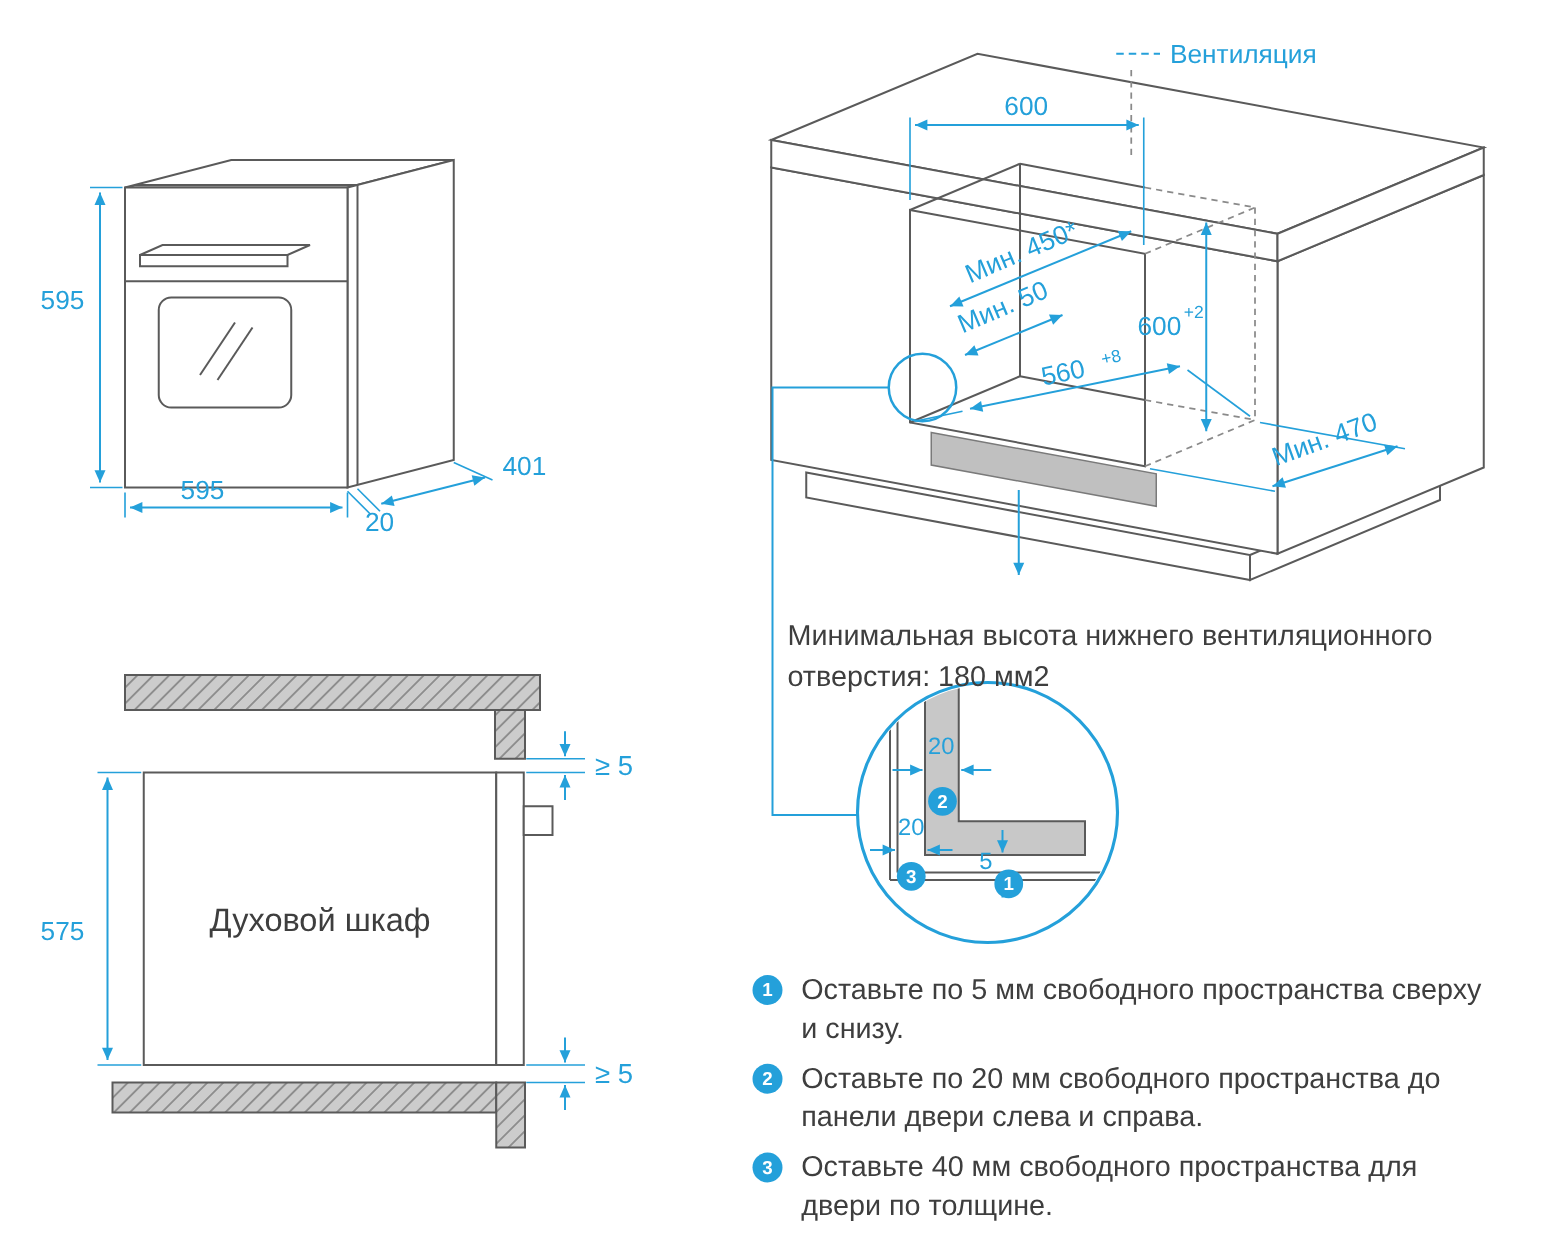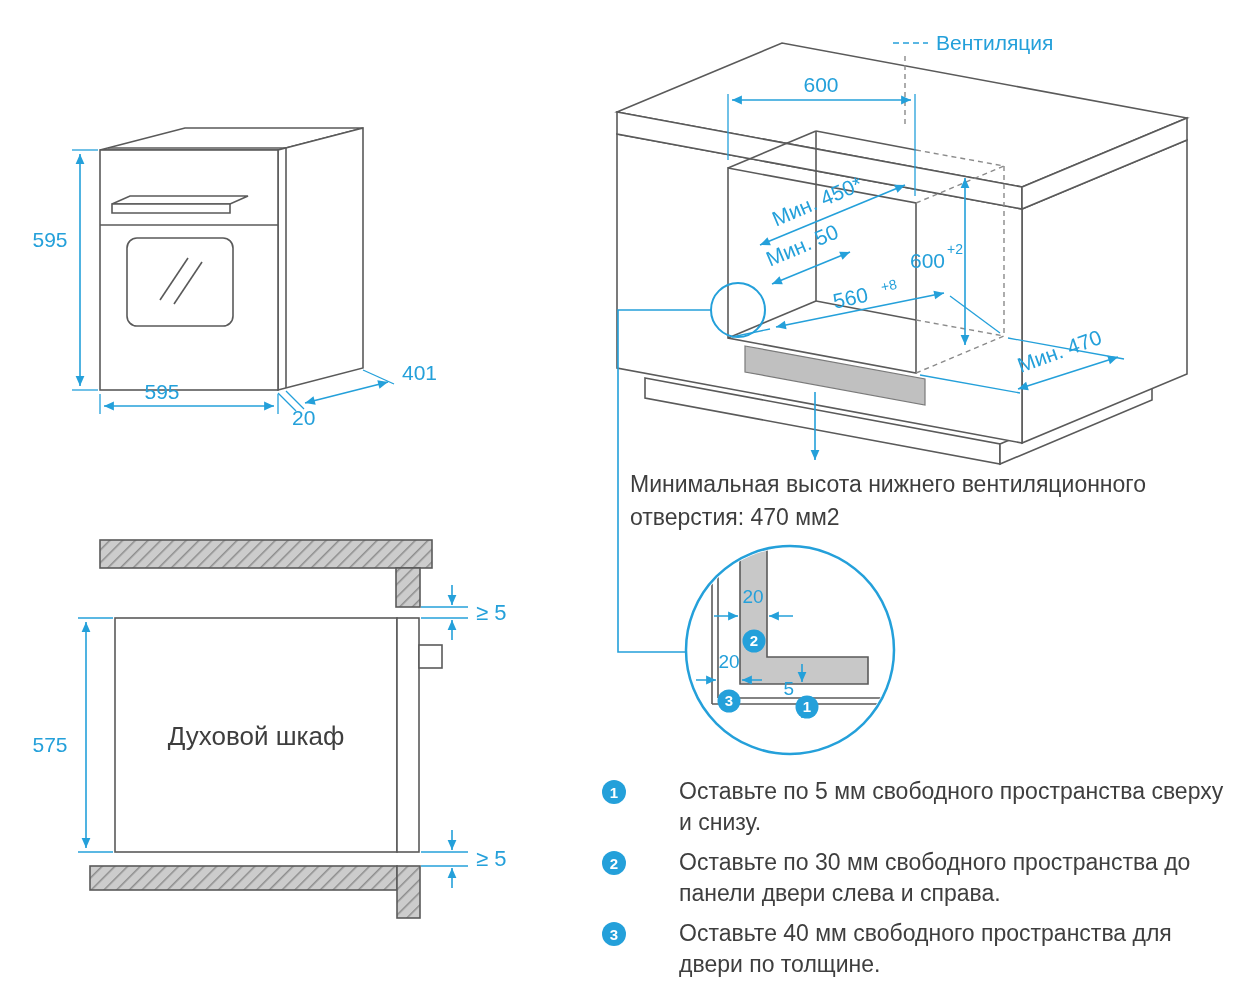--- a/index.html
+++ b/index.html
@@ -16,28 +16,28 @@
   .mk-num { fill:#ffffff; font-size:15px; font-weight:bold; }
 
   .ln   { stroke:#5a5a5a; stroke-width:1.6; fill:none; }
   .face { fill:#ffffff; stroke:#5a5a5a; stroke-width:1.6; }
   .grayfill { fill:#c0c0c0; stroke:#7a7a7a; stroke-width:1.2; }
   .dim  { stroke:#24a0da; stroke-width:1.6; fill:none; }
   .dimthin { stroke:#24a0da; stroke-width:1.3; fill:none; }
   .dsh  { stroke:#8a8a8a; stroke-width:1.4; fill:none; stroke-dasharray:5 4; }
   .dshb { stroke:#24a0da; stroke-width:1.6; fill:none; stroke-dasharray:6 4; }
 
-  .vent-note { position:absolute; left:630px; top:468px; color:#3e3e3e;
+  .vent-note { position:absolute; left:630px; top:492px; color:#3e3e3e;
                font-size:23px; line-height:33px; width:600px; }
   .notes { position:absolute; left:602px; top:776px; display:flex; flex-direction:column; gap:9px; }
   .note  { display:flex; gap:15px; }
   .note .num { flex:0 0 24px; width:24px; height:24px; border-radius:50%; background:#24a0da;
                color:#fff; font-size:15px; font-weight:bold; display:flex;
                align-items:center; justify-content:center; margin-top:4px; }
-  .note p { width:560px; font-size:23px; line-height:31px; color:#3e3e3e;margin-left:38px; }
+  .note p { width:560px; font-size:23px; line-height:31px; color:#3e3e3e; }
 </style>
 </head>
 <body>
 
 <svg width="1242" height="993" viewBox="0 0 1242 993">
   <defs>
     <marker id="arr" viewBox="0 0 10 10" markerWidth="11" markerHeight="11" refX="9.5" refY="5" orient="auto-start-reverse" markerUnits="userSpaceOnUse">
       <path d="M0.5,1 L9.5,5 L0.5,9 z" fill="#24a0da"></path>
     </marker>
     <pattern id="hatch" patternUnits="userSpaceOnUse" width="9" height="9" patternTransform="rotate(45)">
@@ -256,29 +256,29 @@
         <circle cx="807" cy="707" r="11.5" fill="#24a0da"></circle>
         <text class="mk-num" x="807" y="712" text-anchor="middle">1</text>
       </g>
     </g>
     <circle cx="790" cy="650" r="104" fill="none" stroke="#24a0da" stroke-width="2.5"></circle>
   </g>
 </svg>
 
 <div class="vent-note">
   <div>Минимальная высота нижнего вентиляционного</div>
-  <div>отверстия: 470 мм2</div>
+  <div>отверстия: 180 мм2</div>
 </div>
 
 <div class="notes">
   <div class="note">
     <span class="num">1</span>
     <p>Оставьте по 5 мм свободного пространства сверху и снизу.</p>
   </div>
   <div class="note">
     <span class="num">2</span>
-    <p>Оставьте по 30 мм свободного пространства до панели двери слева и справа.</p>
+    <p>Оставьте по 20 мм свободного пространства до панели двери слева и справа.</p>
   </div>
   <div class="note">
     <span class="num">3</span>
     <p>Оставьте 40 мм свободного пространства для двери по толщине.</p>
   </div>
 </div>
 
 </body></html>

